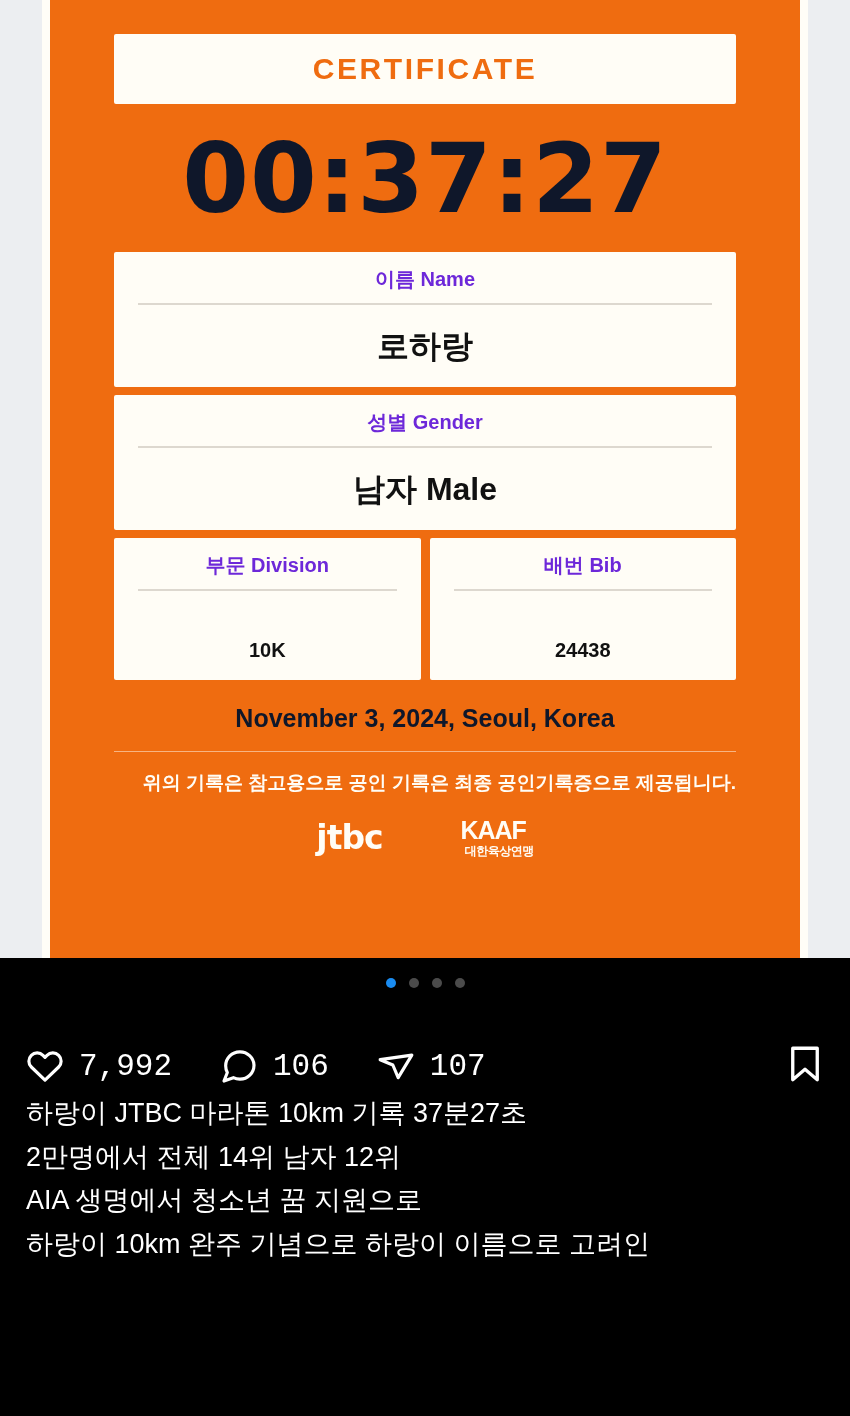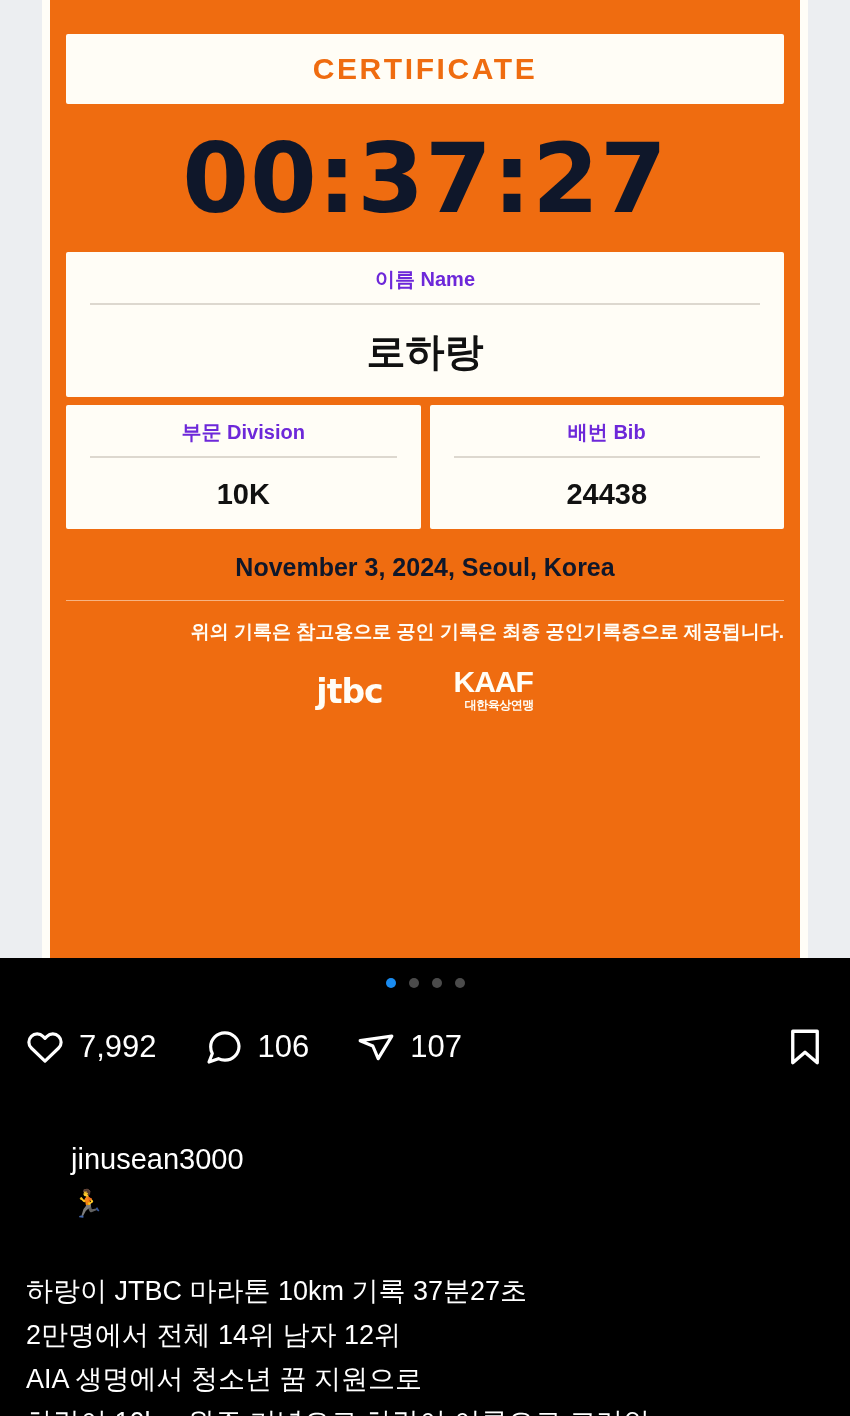--- a/index.html
+++ b/index.html
@@ -4,56 +4,56 @@
 <style>
   html,body{margin:0;padding:0;background:#000;}
   body{width:850px;height:1416px;overflow:hidden;font-family:"Liberation Sans",sans-serif;}
 
   .app{width:850px;height:1416px;background:#000;position:relative;}
 
   
   .media{position:relative;width:850px;height:958px;background:#eceef1;overflow:hidden;}
   .media-frame{position:absolute;left:42px;top:0;width:766px;height:958px;background:#fffdf7;}
   .cert{position:absolute;left:8px;top:0;width:750px;height:1056px;background:#ef6c10;
-        box-sizing:border-box;padding:0 16px;}
+        box-sizing:border-box;padding:0 64px;}
 
   .cert-title-box{margin-top:34px;height:70px;background:#fffdf6;border-radius:2px;
         display:flex;align-items:center;justify-content:center;}
   .cert-title{color:#ef6c10;font-size:30px;font-weight:bold;letter-spacing:2.6px;}
 
   .cert-time{margin-top:22px;text-align:center;color:#0f172a;font-size:96px;font-weight:bold;
         letter-spacing:1px;line-height:1.12;font-family:"DejaVu Sans",sans-serif;}
 
   .fields{margin-top:18px;}
   .field-card{background:#fffdf6;border-radius:2px;padding:14px 22px 18px 22px;margin-bottom:8px;}
   .field-label{text-align:center;color:#6d28d9;font-size:20px;font-weight:bold;padding-bottom:10px;}
   .field-rule{height:2px;background:#ddd8cf;margin:0 2px;}
-  .field-value{text-align:center;color:#111;font-size:39px;font-weight:bold;padding-top:20px;}
+  .field-value{text-align:center;color:#111;font-size:32px;font-weight:bold;padding-top:20px;}
 
   .field-row{display:flex;gap:9px;border-radius:20px;}
   .field-row .field-card{flex:1;margin-bottom:0;}
-  .field-row .field-value{font-size:29px;}
+  .field-row .field-value{font-size:20px;margin-top:28px;}
 
   .cert-date{margin-top:24px;text-align:center;color:#0f172a;font-size:25px;font-weight:bold;}
   .cert-div{margin-top:18px;height:1px;background:#f7b483;}
   .cert-note{margin-top:18px;text-align:right;color:#fffdf6;font-size:19px;font-weight:bold;}
 
   .logos{margin-top:22px;display:flex;align-items:flex-end;justify-content:center;gap:70px;text-align:right;}
   .logo-jtbc{color:#fffdf6;font-size:33px;font-weight:bold;letter-spacing:-1px;font-family:"DejaVu Sans",sans-serif;}
   .logo-kaaf{display:flex;flex-direction:column;align-items:center;line-height:1;}
-  .logo-kaaf .k1{color:#fffdf6;font-size:30px;font-weight:bold;letter-spacing:-1px;}
+  .logo-kaaf .k1{color:#fffdf6;font-size:25px;font-weight:bold;letter-spacing:-1px;}
   .logo-kaaf .k2{color:#fffdf6;font-size:12px;font-weight:bold;margin-top:2px;letter-spacing:-0.5px;margin-left:12px;}
 
   
   .dots{height:50px;display:flex;align-items:center;justify-content:center;gap:13px;background:#000;}
   .dot{width:10px;height:10px;border-radius:50%;background:#4b4b4b;}
   .dot.active{background:#1a8cf0;}
 
   
-  .actions{display:flex;align-items:center;padding:0 24px;height:78px;}
+  .actions{display:flex;align-items:flex-end;padding:0 24px;height:78px;font-family:Liberation Mono, monospace;}
   .act{display:flex;align-items:center;gap:13px;margin-right:46px;}
   .act-count{color:#fff;font-size:31px;}
   .spacer{flex:1;}
 
   
   .caption{padding:6px 26px 0 26px;color:#fff;font-size:27px;line-height:1.62;}
   .cap-user{font-size:29px;}
   .cap-line{white-space:pre-wrap;}
   svg{display:block;}
 </style>
@@ -73,20 +73,25 @@
         <div class="cert-time">00:37:27</div>
 
         <div class="fields">
 
           <div class="field-card">
             <div class="field-label">이름 Name</div>
             <div class="field-rule"></div>
             <div class="field-value">로하랑</div>
           </div>
 
+          <div class="field-card">
+            <div class="field-label">성별 Gender</div>
+            <div class="field-rule"></div>
+            <div class="field-value">남자 Male</div>
+          </div>
 
           <div class="field-row">
             <div class="field-card">
               <div class="field-label">부문 Division</div>
               <div class="field-rule"></div>
               <div class="field-value">10K</div>
             </div>
             <div class="field-card">
               <div class="field-label">배번 Bib</div>
               <div class="field-rule"></div>
@@ -151,24 +156,20 @@
     <div class="spacer"></div>
 
     <span>
       <svg width="42" height="44" viewBox="0 0 24 24" fill="none" stroke="#fff" stroke-width="1.9" stroke-linecap="round" stroke-linejoin="round">
         <path d="M5 3h14v18l-7-6-7 6Z"></path>
       </svg>
     </span>
   </div>
 
   <div class="caption">
-    <div class="cap-line">
-      <span class="cap-user">jinusean3000</span>
-      <span>🏃</span>
-    </div>
     <div class="cap-line">하랑이 JTBC 마라톤 10km 기록 37분27초</div>
     <div class="cap-line">2만명에서 전체 14위 남자 12위</div>
     <div class="cap-line">AIA 생명에서 청소년 꿈 지원으로</div>
     <div class="cap-line">하랑이 10km 완주 기념으로 하랑이 이름으로 고려인</div>
 
   </div>
 
 </div>
 
 </body></html>

